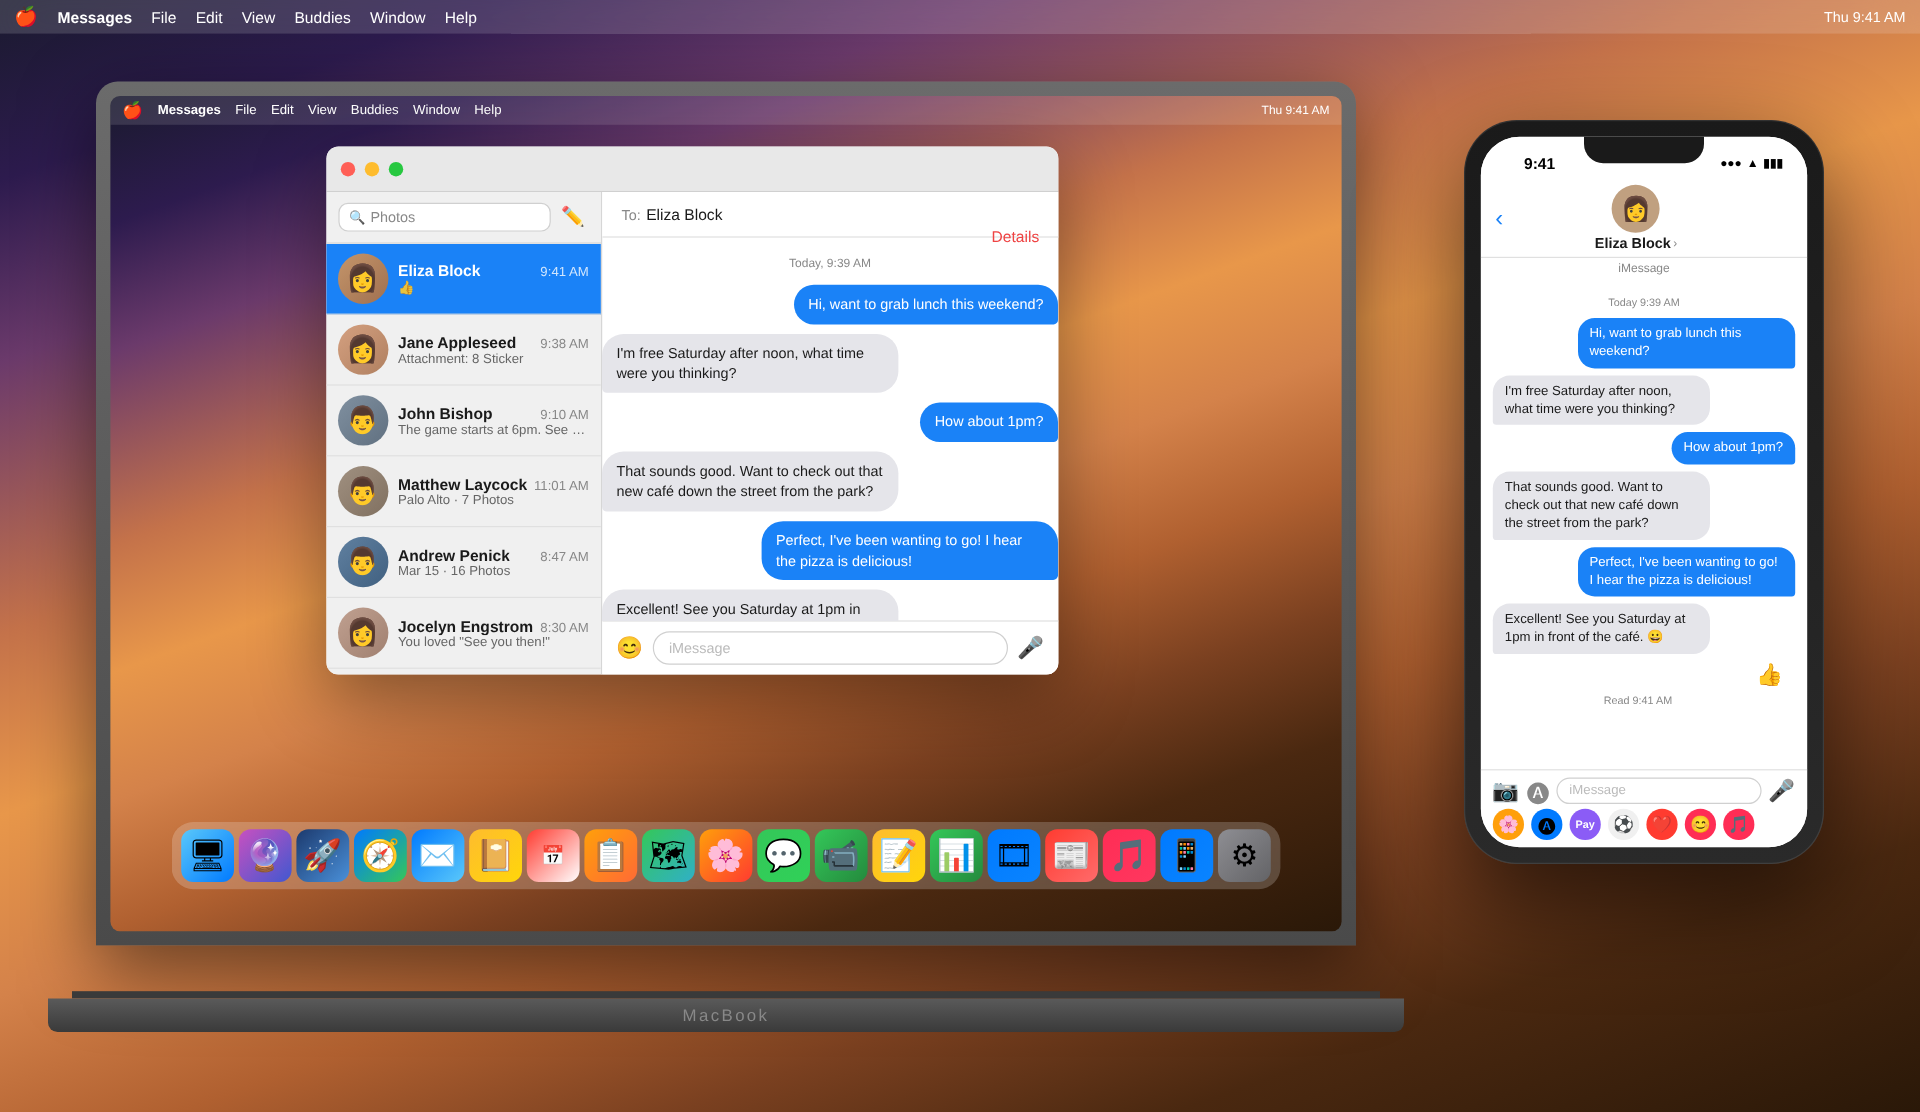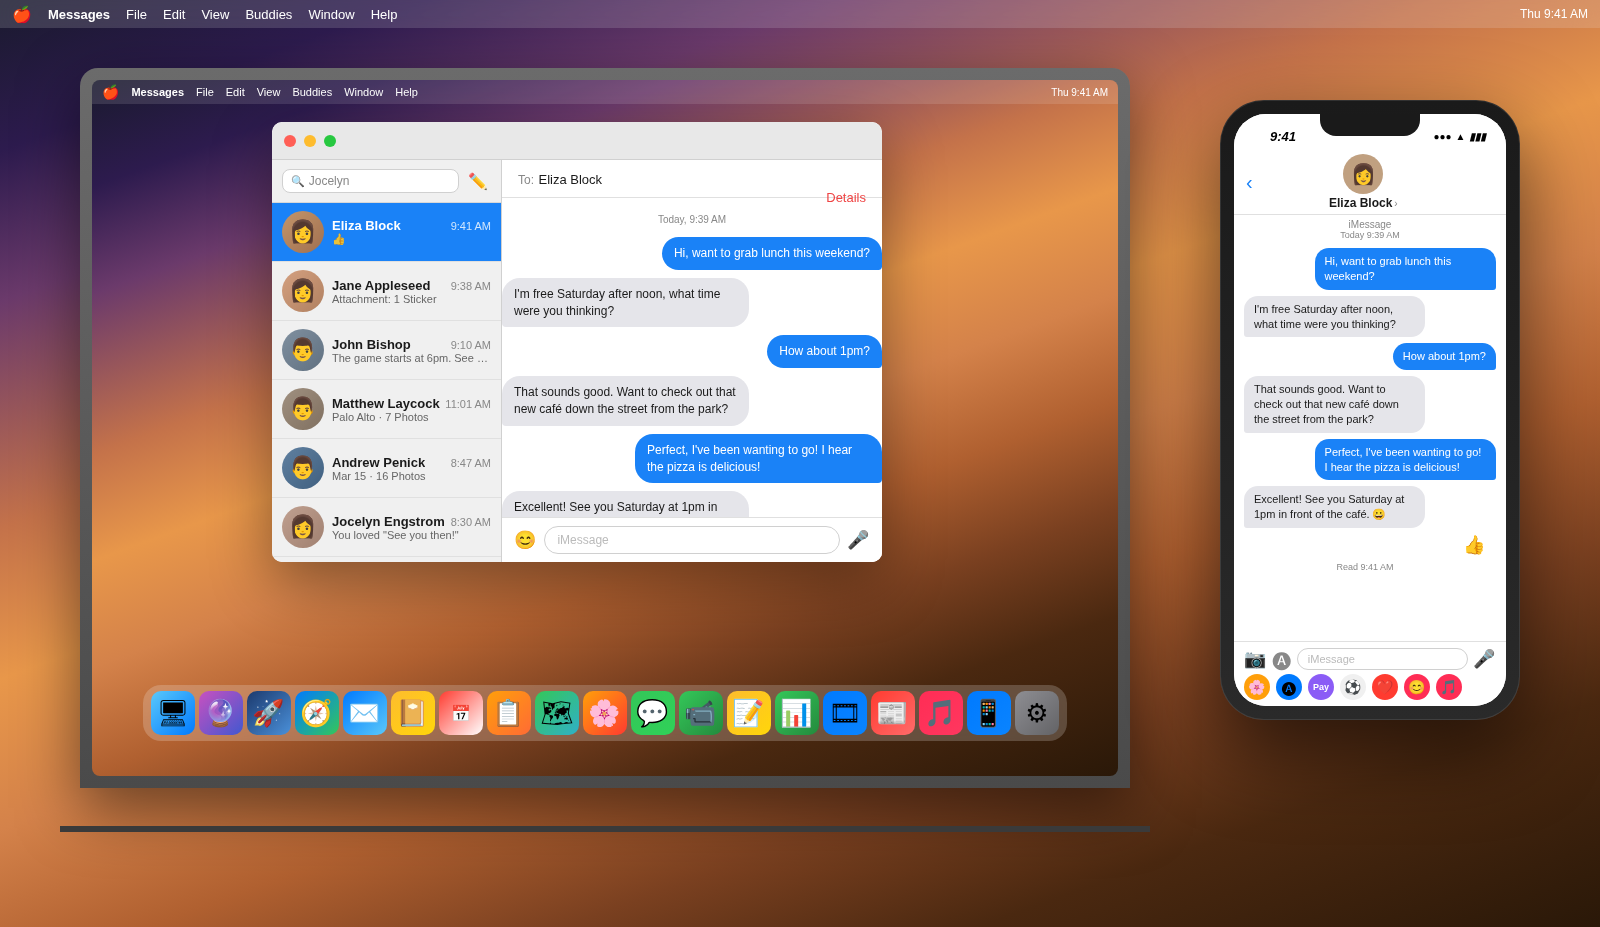--- a/index.html
+++ b/index.html
@@ -484,21 +484,20 @@
     .iphone-statusbar {
       height: 36px;
       background: white;
       display: flex;
       align-items: center;
       justify-content: space-between;
       padding: 8px 20px 0;
       font-size: 11px;
       font-weight: 600;
       position: relative;
-      font-style: italic;
     }
     .iphone-status-icons { display: flex; gap: 4px; align-items: center; font-size: 10px; }
 
     .iphone-nav {
       display: flex;
       align-items: center;
       padding: 4px 12px;
       border-bottom: 1px solid #e0e0e0;
       gap: 8px;
     }
@@ -682,21 +681,21 @@
         <div class="window-titlebar">
           <div class="traffic-light tl-red"></div>
           <div class="traffic-light tl-yellow"></div>
           <div class="traffic-light tl-green"></div>
         </div>
 
         <div class="sidebar">
           <div class="sidebar-search">
             <div class="search-box">
               <span style="font-size:11px;">🔍</span>
-              <span style="color:#888;font-size:12px;">Jocelyn</span>
+              <span style="color:#888;font-size:12px;">Photos</span>
             </div>
             <div class="compose-btn">
               <span>✏️</span>
             </div>
           </div>
 
           <div class="conversation-list">
 
             <div class="conv-item active">
               <div class="conv-avatar av-eliza">
@@ -713,21 +712,21 @@
 
             <div class="conv-item">
               <div class="conv-avatar av-jane">
                 <span style="font-size:22px;">👩</span>
               </div>
               <div class="conv-info">
                 <div class="conv-header">
                   <span class="conv-name">Jane Appleseed</span>
                   <span class="conv-time">9:38 AM</span>
                 </div>
-                <div class="conv-preview">Attachment: 1 Sticker</div>
+                <div class="conv-preview">Attachment: 8 Sticker</div>
               </div>
             </div>
 
             <div class="conv-item">
               <div class="conv-avatar av-john">
                 <span style="font-size:22px;">👨</span>
               </div>
               <div class="conv-info">
                 <div class="conv-header">
                   <span class="conv-name">John Bishop</span>
@@ -850,20 +849,23 @@
         <div class="dock-icon" style="background:linear-gradient(135deg,#ff3b30,#ff6b6b);">📰</div>
         <div class="dock-icon" style="background:linear-gradient(135deg,#ff2d55,#ff375f);">🎵</div>
         <div class="dock-icon" style="background:linear-gradient(135deg,#007aff,#0a84ff);">📱</div>
         <div class="dock-icon" style="background:linear-gradient(135deg,#8e8e93,#636366);">⚙</div>
       </div>
 
     </div>
   </div>
 
   <div class="macbook-hinge"></div>
+  <div class="macbook-base">
+    <span class="macbook-label">MacBook</span>
+  </div>
 </div>
 
 <div class="iphone-container">
   <div class="iphone-body">
     <div class="iphone-notch"></div>
     <div class="iphone-screen">
 
       <div class="iphone-statusbar">
         <span style="font-size:13px;font-weight:700;margin-left:16px;">9:41</span>
         <div style="width:90px;"></div>
@@ -883,21 +885,21 @@
           <div style="display:flex;align-items:center;gap:2px;">
             <span class="iphone-contact-name">Eliza Block</span>
             <span class="iphone-contact-arrow">›</span>
           </div>
         </div>
         <div style="width:20px;"></div>
       </div>
 
       <div class="iphone-imessage-label">
         <div>iMessage</div>
-        <div style="font-size:9px;">Today 9:39 AM</div>
+        <div style="font-size:9px;margin-top:17px;">Today 9:39 AM</div>
       </div>
 
       <div class="iphone-messages">
         <div class="iphone-msg sent">
           <div class="iphone-bubble sent">Hi, want to grab lunch this weekend?</div>
         </div>
 
         <div class="iphone-msg received">
           <div class="iphone-bubble received">I'm free Saturday after noon, what time were you thinking?</div>
         </div>

